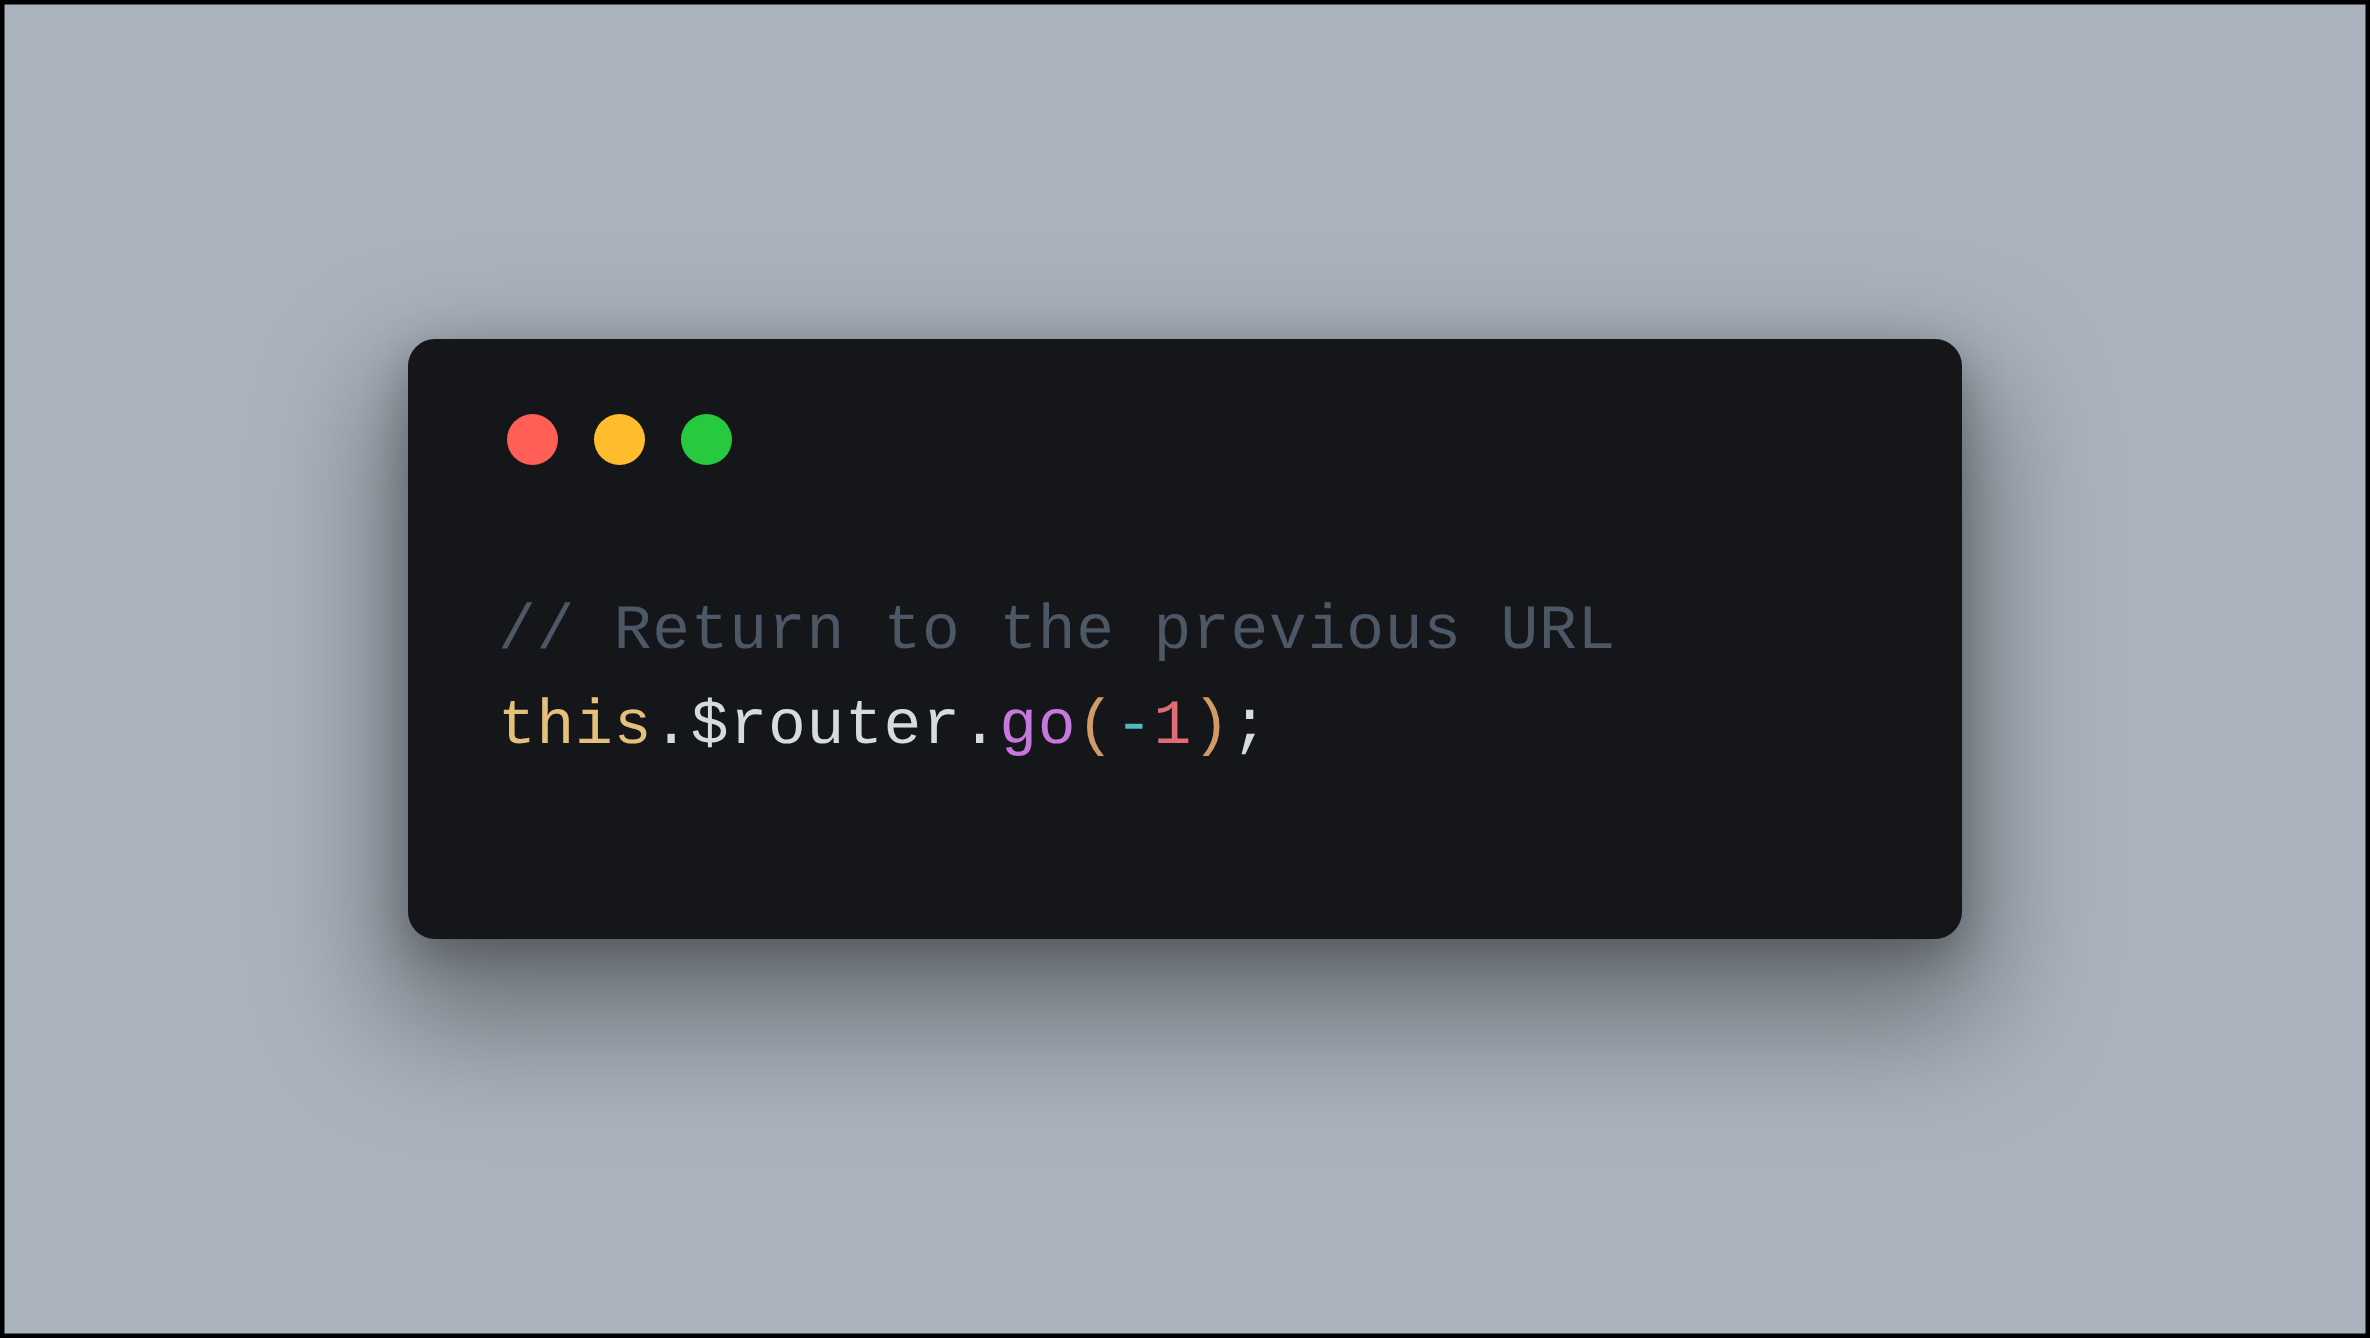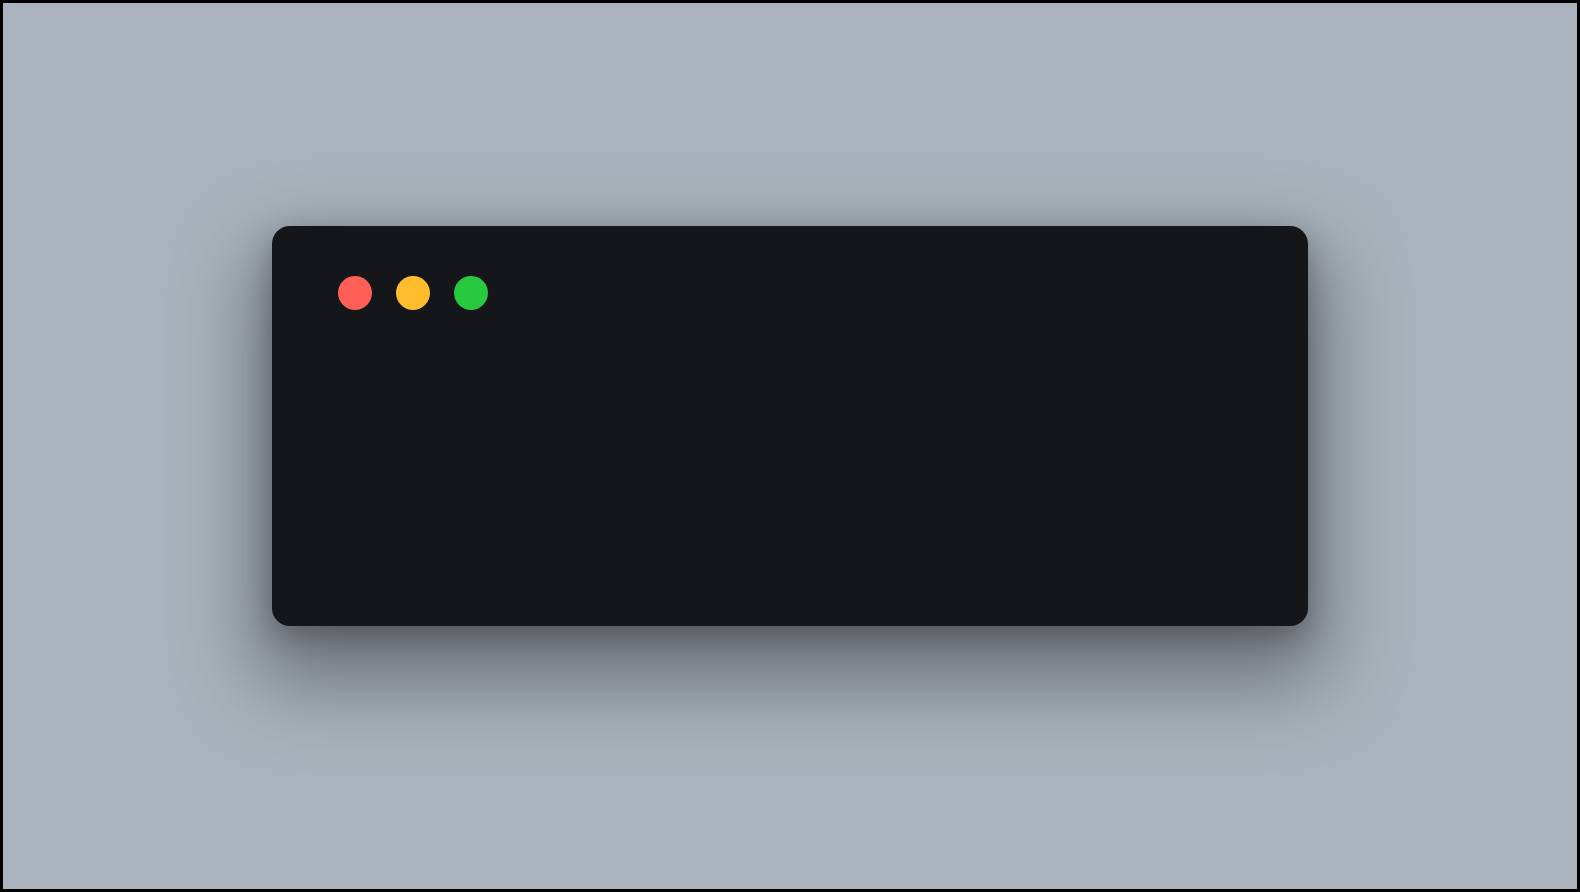--- a/index.html
+++ b/index.html
@@ -58,13 +58,15 @@
   </style>
 </head>
 <body>
 
 <div class="window">
   <div class="traffic-lights">
     <div class="traffic-light red"></div>
     <div class="traffic-light yellow"></div>
     <div class="traffic-light green"></div>
   </div>
+  <div class="code"><span class="tok-comment">// Return to the previous URL</span>
+<span class="tok-keyword">this</span><span class="tok-punct">.</span><span class="tok-ident">$router</span><span class="tok-punct">.</span><span class="tok-method">go</span><span class="tok-paren">(</span><span class="tok-minus">-</span><span class="tok-number">1</span><span class="tok-paren">)</span><span class="tok-punct">;</span></div>
 </div>
 
 </body></html>

